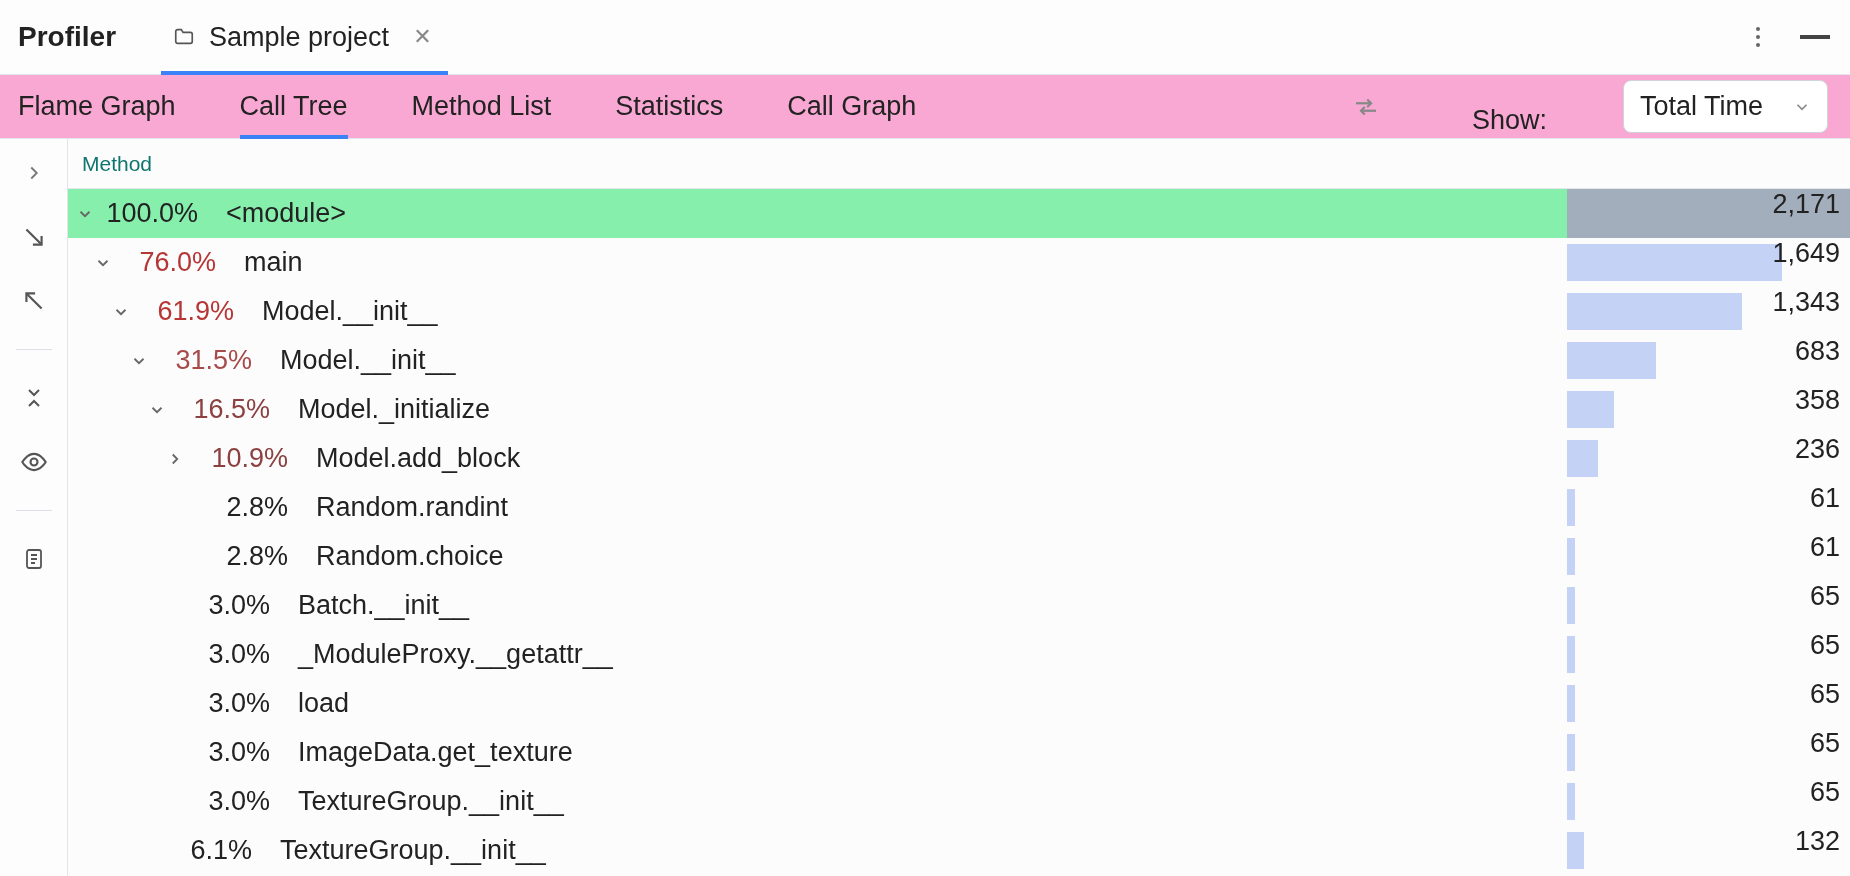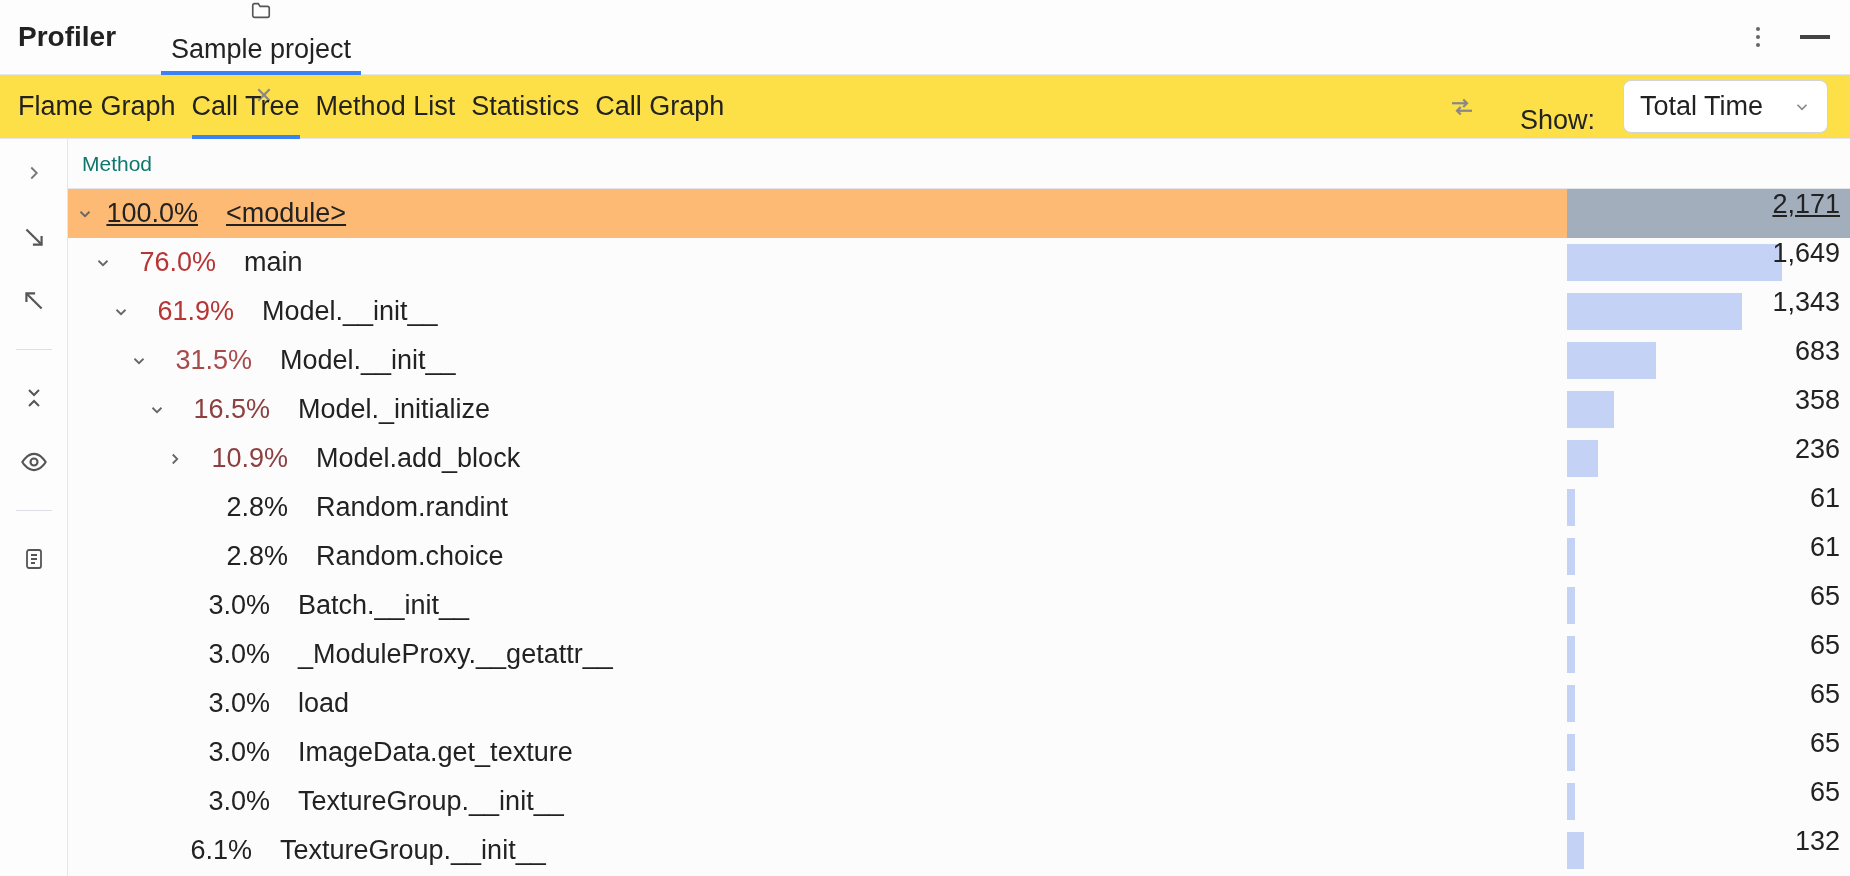--- a/index.html
+++ b/index.html
@@ -7,36 +7,36 @@
   body { display: flex; flex-direction: column; }
 
   
   .header {
     display: flex; align-items: center; height: 75px; border-bottom: 1px solid #e4e6eb; padding: 0 20px 0 18px;
     background: #fdfdfe;
   }
   .header .title { font-size: 28px; font-weight: 700; margin-right: 45px; }
   .header .tab {
     display: flex; align-items: center; gap: 12px; height: 100%; position: relative;
-    font-size: 27px; font-weight: 400; color: #222; padding: 0 10px; flex-direction: column;
+    font-size: 27px; font-weight: 400; color: #222; padding: 0 10px;
   }
   .header .tab .folder { width: 26px; height: 22px; }
   .header .tab .close { color: #888; font-size: 22px; padding: 6px; cursor: pointer; margin-left: 6px; }
   .header .tab::after {
     content: ""; position: absolute; bottom: -1px; left: 0; right: 0; height: 4px; background: #3b82f6;
   }
   .header .spacer { flex: 1; }
   .header .more { width: 36px; height: 36px; display:flex; align-items:center; justify-content:center; cursor:pointer; }
   .header .dot { width:4px; height:4px; border-radius:50%; background:#666; margin:2px 0; }
   .header .minimize { width: 30px; height: 4px; background:#444; margin-left: 24px; cursor:pointer; }
 
   
   .subtabs {
     display: flex; align-items: center; height: 64px; border-bottom: 1px solid #e4e6eb;
-    padding: 0 22px 0 18px; background: #fde047; gap: 16px; font-size: 27px;
+    padding: 0 22px 0 18px; background: #f9a8d4; gap: 64px; font-size: 27px;
   }
   .subtab { height: 100%; display:flex; align-items:center; position:relative; cursor:pointer; color:#222; }
   .subtab.active::after { content:""; position:absolute; bottom:-1px; left:0; right:0; height:4px; background:#3b82f6; }
 
   .subtabs .spacer { flex:1; }
   .subtabs .folded { width:36px; height:36px; display:flex; align-items:center; justify-content:center; color:#777; }
   .subtabs .showlabel { font-size: 27px; margin-left: 24px; margin-top: 27px; }
   .subtabs .dropdown {
     display:flex; align-items:center; gap:30px; border:1px solid #d0d3da; border-radius:8px; padding: 10px 16px; margin-left: 12px;
     font-size:27px; cursor:pointer; background:#fff;
@@ -57,21 +57,21 @@
   
   .thead {
     display:flex; height:50px; border-bottom:1px solid #e4e6eb; font-size:21px; color:#0f766e;
   }
   .thead .col-method { flex:1; padding-left: 14px; display:flex; align-items:center; }
   .thead .col-exec { width: 284px; border-left:1px solid #e4e6eb; padding-left:14px; display:flex; align-items:center; }
 
   
   .rows { flex:1; overflow-y:auto; }
   .row { display:flex; height:49px; align-items:center; font-size:27px; }
-  .row.selected { background:#fdba74;text-decoration:underline; }
+  .row.selected { background:#86efac; }
   .row .method { flex:1; display:flex; align-items:center; overflow:hidden; }
   .row .indent { display:inline-block; }
   .row .arrow { width:22px; text-align:center; color:#555; cursor:pointer; }
   .row .pct { width: 100px; text-align:right; margin-right: 28px; font-variant-numeric: tabular-nums; }
   .row .name { white-space:nowrap; }
   .row .exec {
     width:284px; border-left:1px solid transparent; position:relative; height:100%;
     display:flex; align-items:flex-start; justify-content:flex-end; padding-right:10px;
     font-variant-numeric: tabular-nums;
   }

